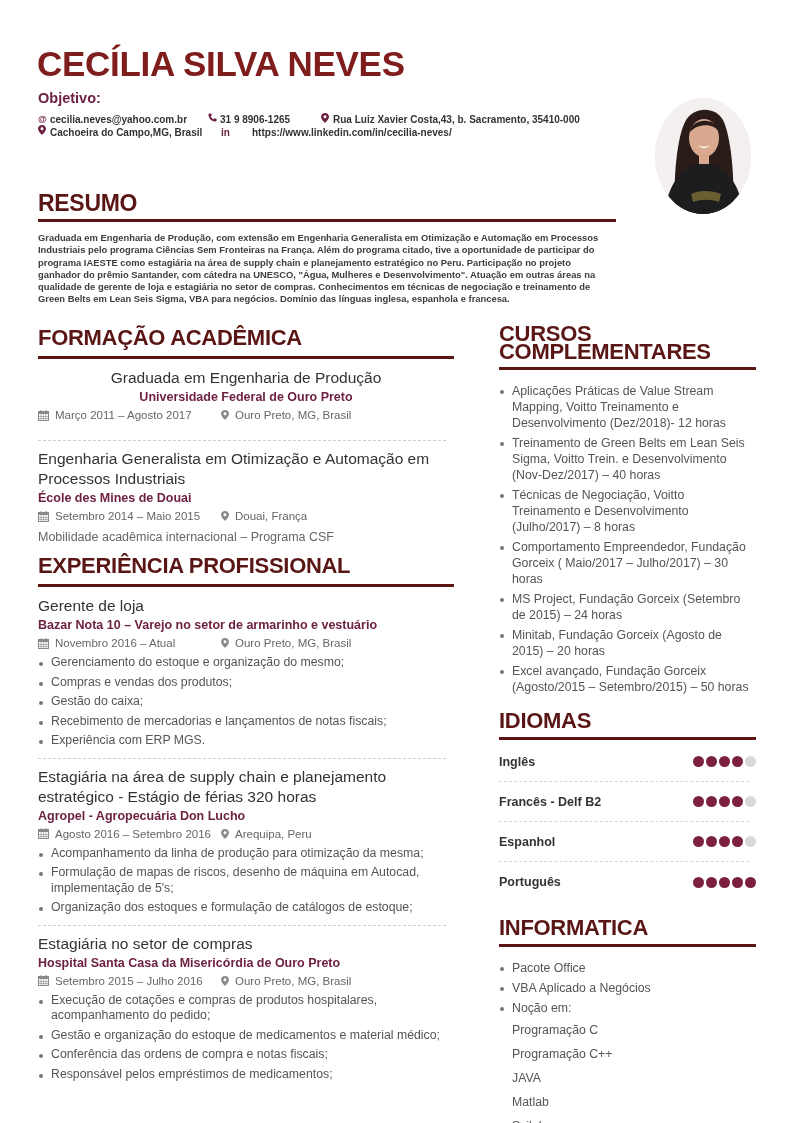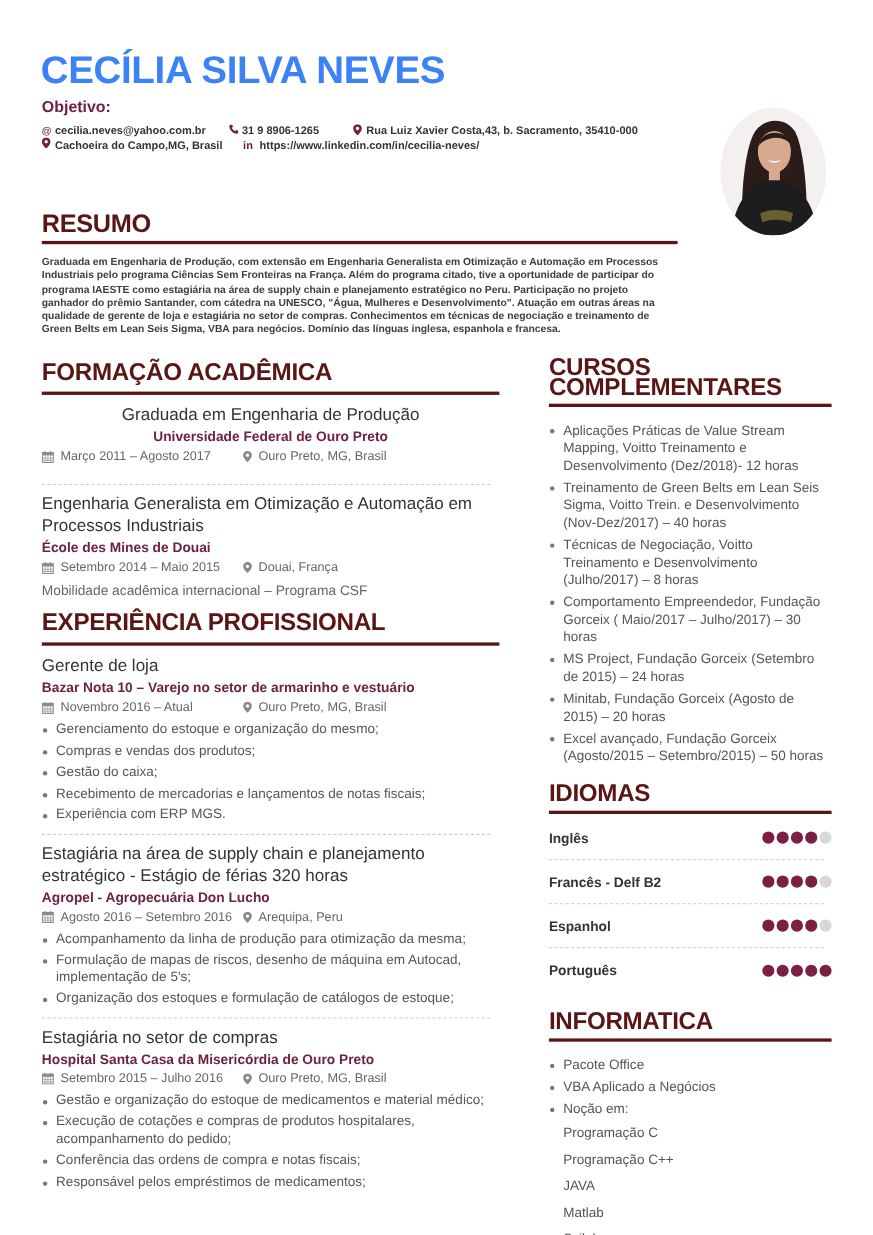--- a/index.html
+++ b/index.html
@@ -1,19 +1,19 @@
 <!DOCTYPE html>
 <html><head>
 <meta charset="utf-8">
 <style>
   * { box-sizing: border-box; margin: 0; padding: 0; }
   html, body { width: 794px; height: 1123px; background: #ffffff; overflow: hidden; }
   body { font-family: "Liberation Sans", "DejaVu Sans", sans-serif; color: #3a3a3a; position: relative; }
 
-  .name { position: absolute; left: 37px; top: 44px; font-size: 35px; font-weight: bold; color: #3b82f6; letter-spacing: -0.3px; }
+  .name { position: absolute; left: 37px; top: 44px; font-size: 35px; font-weight: bold; color: #7f1d1d; letter-spacing: -0.3px; }
   .objective { position: absolute; left: 38px; top: 90px; font-size: 14.5px; font-weight: bold; color: #6e2243; }
   .contacts { position: absolute; left: 38px; top: 113px; font-size: 10px; font-weight: bold; color: #333; }
   .contact-row { display: flex; height: 13px; line-height: 13px; }
   .contact { display: flex; align-items: center; }
   .contact .ic { color: #6e2243; font-size: 9px; width: 12px; display: inline-block; text-align: left; font-weight: bold; }
   .c-email { width: 170px; }
   .c-phone { width: 113px; }
   .c-city { width: 183px; align-items: flex-end; }
 
   .photo { position: absolute; left: 655px; top: 98px; width: 96px; height: 116px; border-radius: 50%; overflow: hidden; background: #f4f1f0; }
@@ -95,21 +95,21 @@
   <div class="contact-row">
     <div class="contact c-city">
       <span class="ic">
         <svg width="8" height="10" viewBox="0 0 8 10">
             <path d="M4 0 C1.8 0 0 1.7 0 3.8 C0 6.5 4 10 4 10 C4 10 8 6.5 8 3.8 C8 1.7 6.2 0 4 0 Z M4 5.3 C3.2 5.3 2.5 4.6 2.5 3.8 C2.5 3 3.2 2.3 4 2.3 C4.8 2.3 5.5 3 5.5 3.8 C5.5 4.6 4.8 5.3 4 5.3 Z" fill="#6e2243"></path>
           </svg>
       </span>
       <span>Cachoeira do Campo,MG, Brasil</span>
     </div>
     <div class="contact">
-      <span class="ic" style="width:15px;font-size:10px;">in</span>
+      <span class="ic" style="width:31px;font-size:10px;">in</span>
       <span>https://www.linkedin.com/in/cecilia-neves/</span>
     </div>
   </div>
 </div>
 
 <div class="photo">
   <svg viewBox="0 0 96 116" preserveAspectRatio="none">
     <rect width="96" height="116" fill="#f3f0ef"></rect>
     <path d="M20 116 C18 80 22 40 30 24 C38 8 60 8 68 22 C76 38 80 80 78 116 Z" fill="#2a1c18"></path>
     <ellipse cx="49" cy="40" rx="15" ry="19" fill="#d9a98f"></ellipse>
@@ -281,22 +281,22 @@
       <span class="loc">
         <span class="ico">
             <svg width="8" height="10" viewBox="0 0 8 10">
               <path d="M4 0 C1.8 0 0 1.7 0 3.8 C0 6.5 4 10 4 10 C4 10 8 6.5 8 3.8 C8 1.7 6.2 0 4 0 Z M4 5.3 C3.2 5.3 2.5 4.6 2.5 3.8 C2.5 3 3.2 2.3 4 2.3 C4.8 2.3 5.5 3 5.5 3.8 C5.5 4.6 4.8 5.3 4 5.3 Z" fill="#8a8a8a"></path>
             </svg>
           </span>
         <span>Ouro Preto, MG, Brasil</span>
       </span>
     </div>
     <ul class="bullets">
+      <li>Execução de cotações e compras de produtos hospitalares, acompanhamento do pedido;</li>
       <li>Gestão e organização do estoque de medicamentos e material médico;</li>
-      <li>Execução de cotações e compras de produtos hospitalares, acompanhamento do pedido;</li>
       <li>Conferência das ordens de compra e notas fiscais;</li>
       <li>Responsável pelos empréstimos de medicamentos;</li>
     </ul>
   </div>
 </div>
 
 <div class="right">
   <div class="sec-title">
     <div>CURSOS</div>
     <div>COMPLEMENTARES</div>

